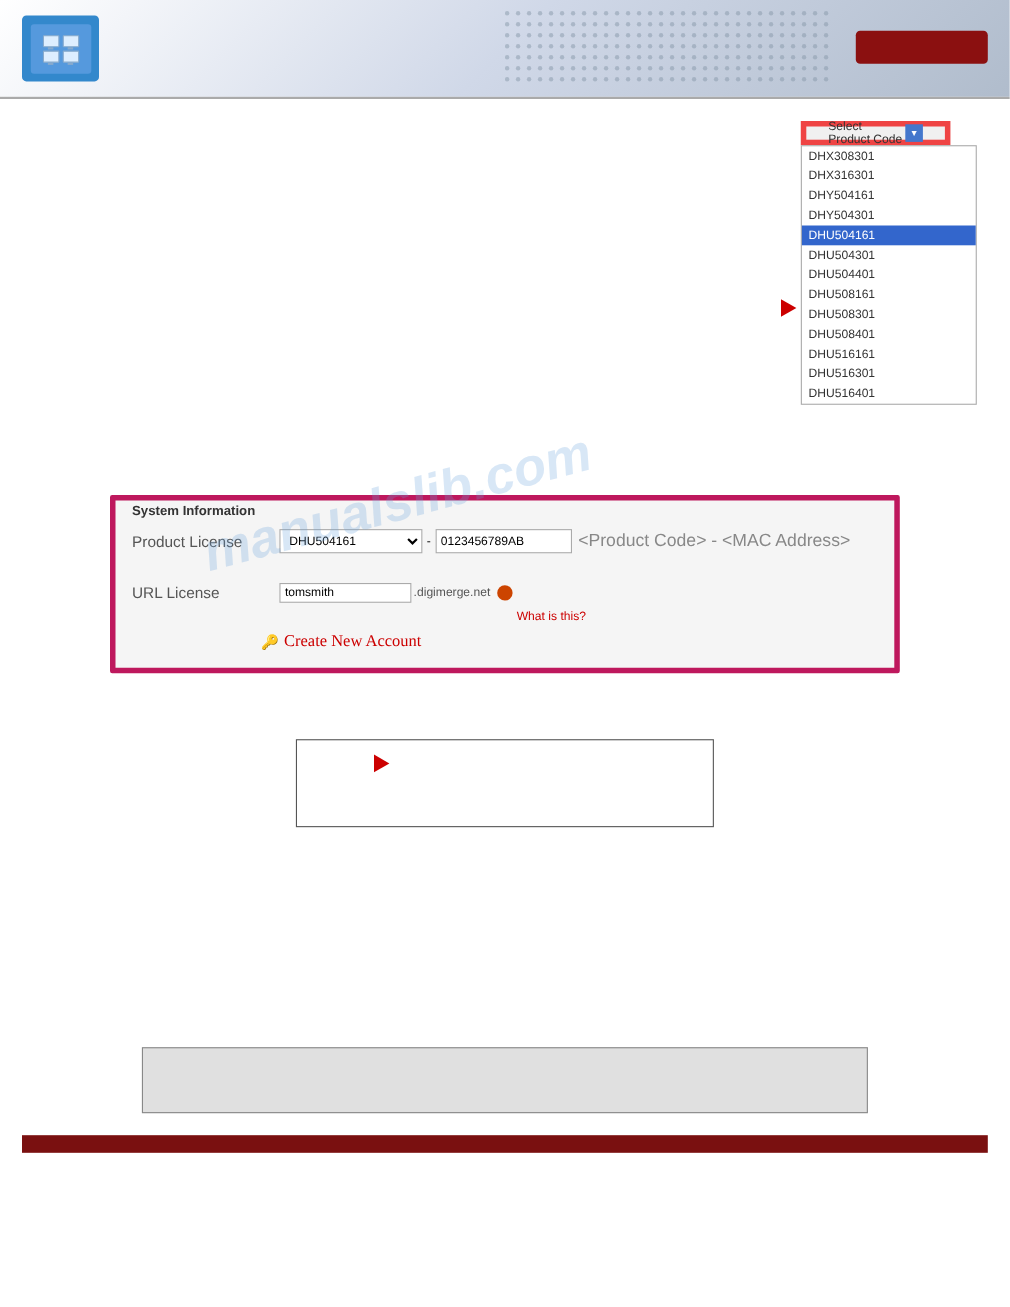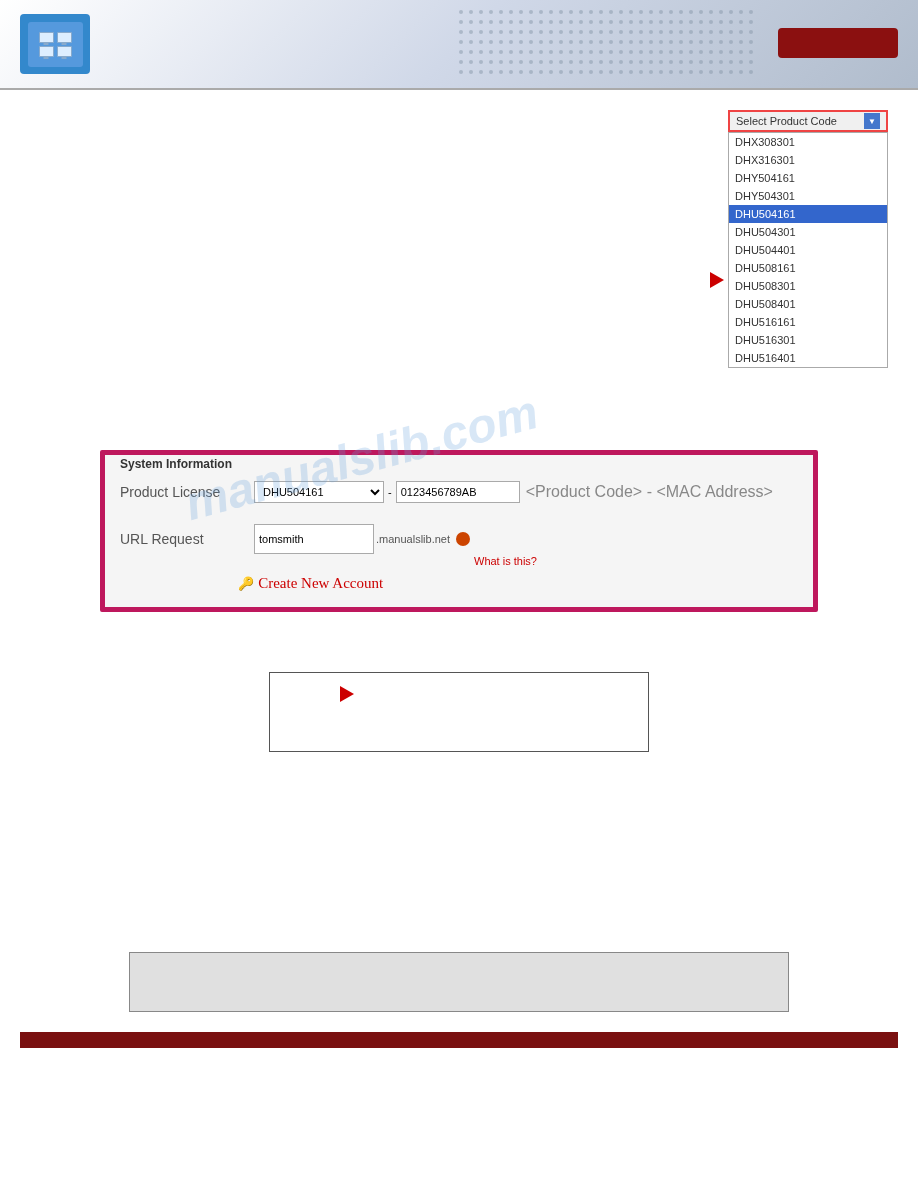--- a/index.html
+++ b/index.html
@@ -83,25 +83,25 @@
     
     .dropdown-area {
       position: absolute;
       right: 30px;
       top: 20px;
       z-index: 100;
     }
     .select-header {
       display: flex;
       align-items: center;
-      border: 2px solid #ef4444;
+      border: 5px solid #ef4444;
       background: #f0f0f0;
-      width: 160px;
+      width: 136px;
       height: 22px;
-      padding: 0 6px;
+      padding: 0 20px;
       cursor: pointer;
     }
     .select-header-text {
       flex: 1;
       font-size: 11px;
       color: #333;
     }
     .select-arrow {
       width: 16px;
       height: 16px;
@@ -176,21 +176,21 @@
       font-size: 11px;
       padding: 0 4px;
     }
     .info-hint {
       margin-left: 6px;
       font-size: 16px;
       color: #888;
     }
     .url-input {
       width: 120px;
-      height: 30px;
+      height: 18px;
       border: 1px solid #aaa;
       background: #fff;
       font-size: 11px;
       padding: 0 4px;
     }
     .url-suffix {
       font-size: 11px;
       color: #555;
       margin-left: 2px;
     }
@@ -589,23 +589,23 @@
       <div class="info-label">Product License</div>
       <select class="info-select">
         <option>DHU504161</option>
       </select>
       <span class="info-dash"> - </span>
       <input class="info-input" type="text" value="0123456789AB" style="">
       <span class="info-hint">&lt;Product Code&gt; - &lt;MAC Address&gt;</span>
     </div>
 
     <div class="info-row">
-      <div class="info-label">URL Request</div>
+      <div class="info-label">URL License</div>
       <input class="url-input" type="text" value="tomsmith" style="">
-      <span class="url-suffix">.manualslib.net</span>
+      <span class="url-suffix">.digimerge.net</span>
       <span class="info-icon-circle"></span>
       <a class="what-is-this" href="#">What is this?</a>
     </div>
 
     <div class="create-account-row">
       <span class="key-icon">🔑</span>
       <a class="create-account-link" href="#">Create New Account</a>
     </div>
   </div>
 

